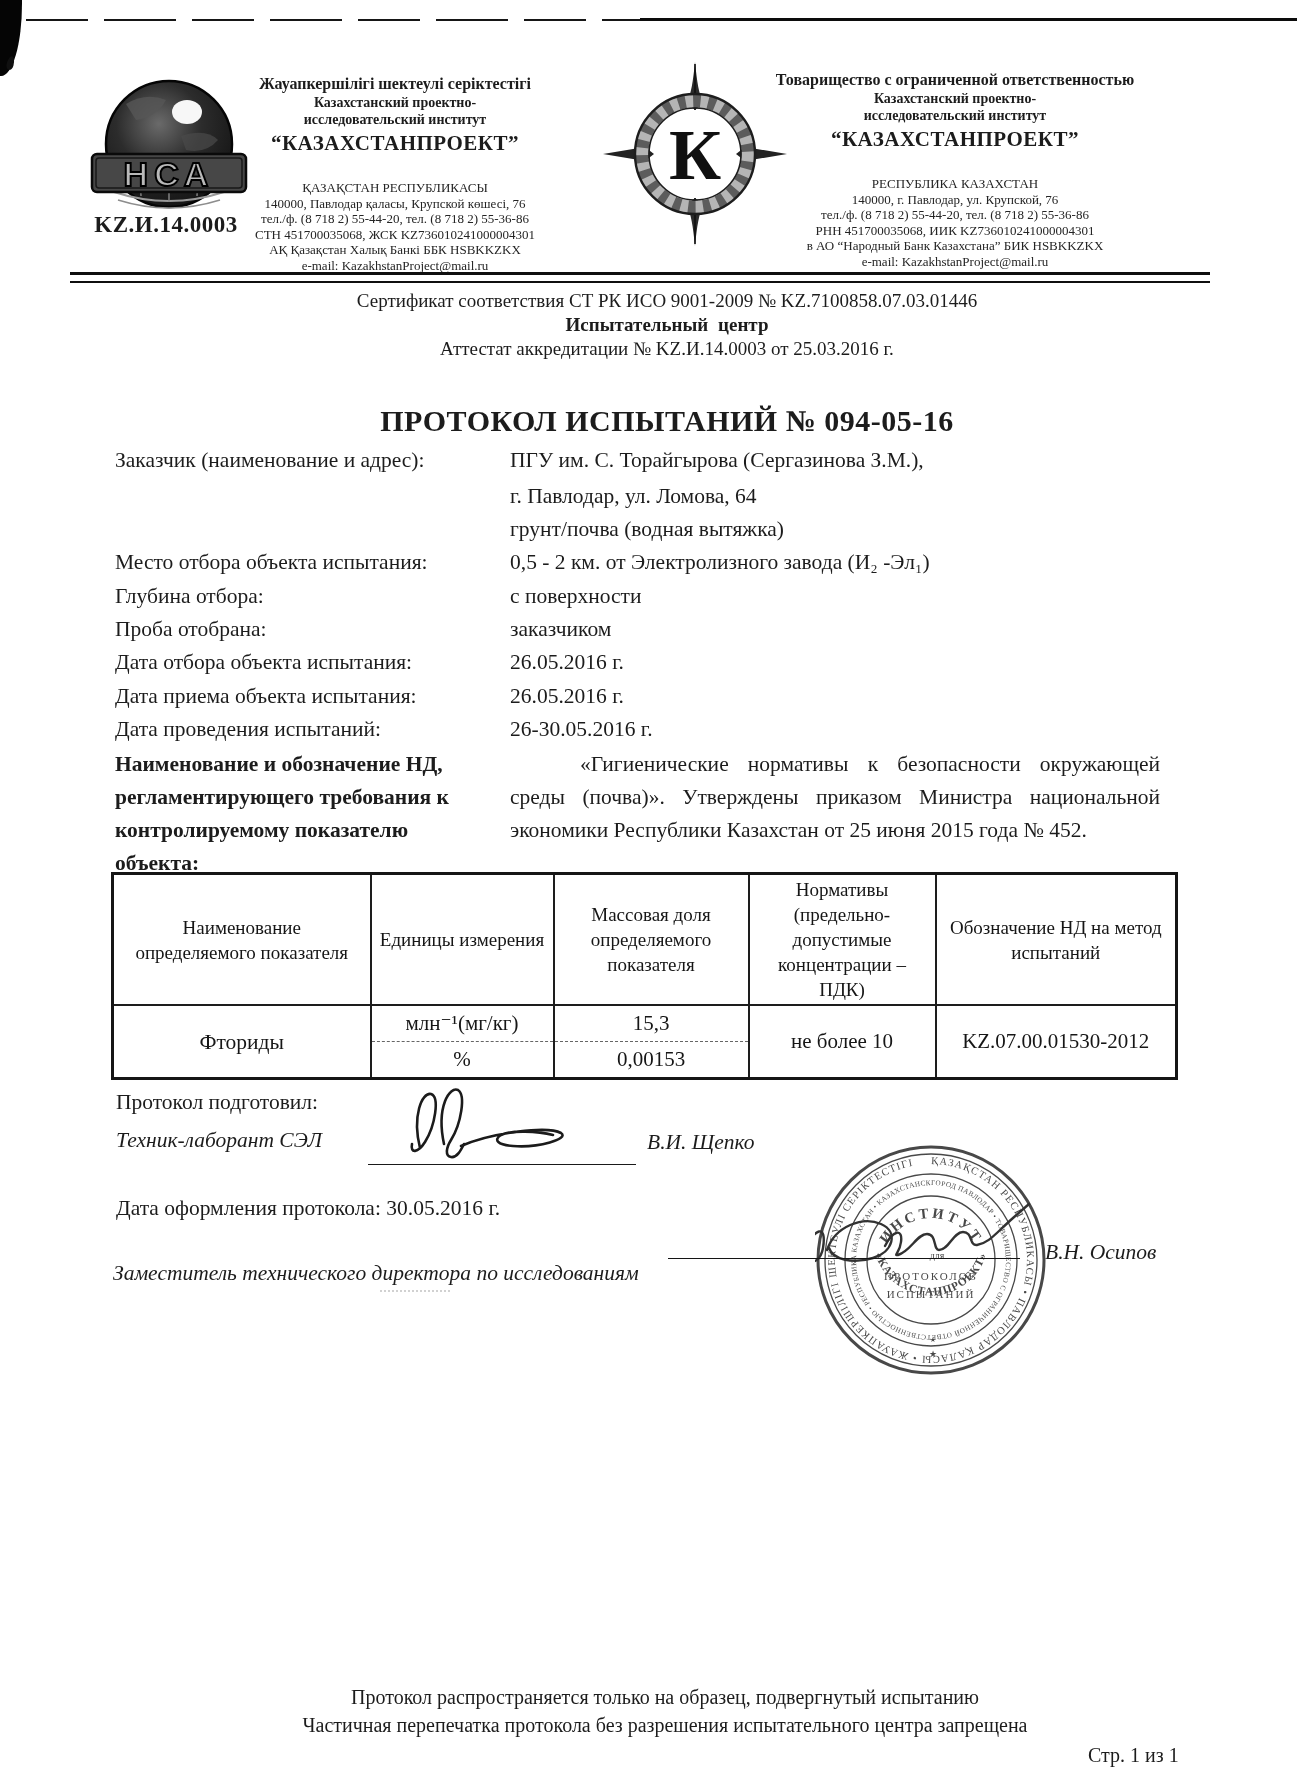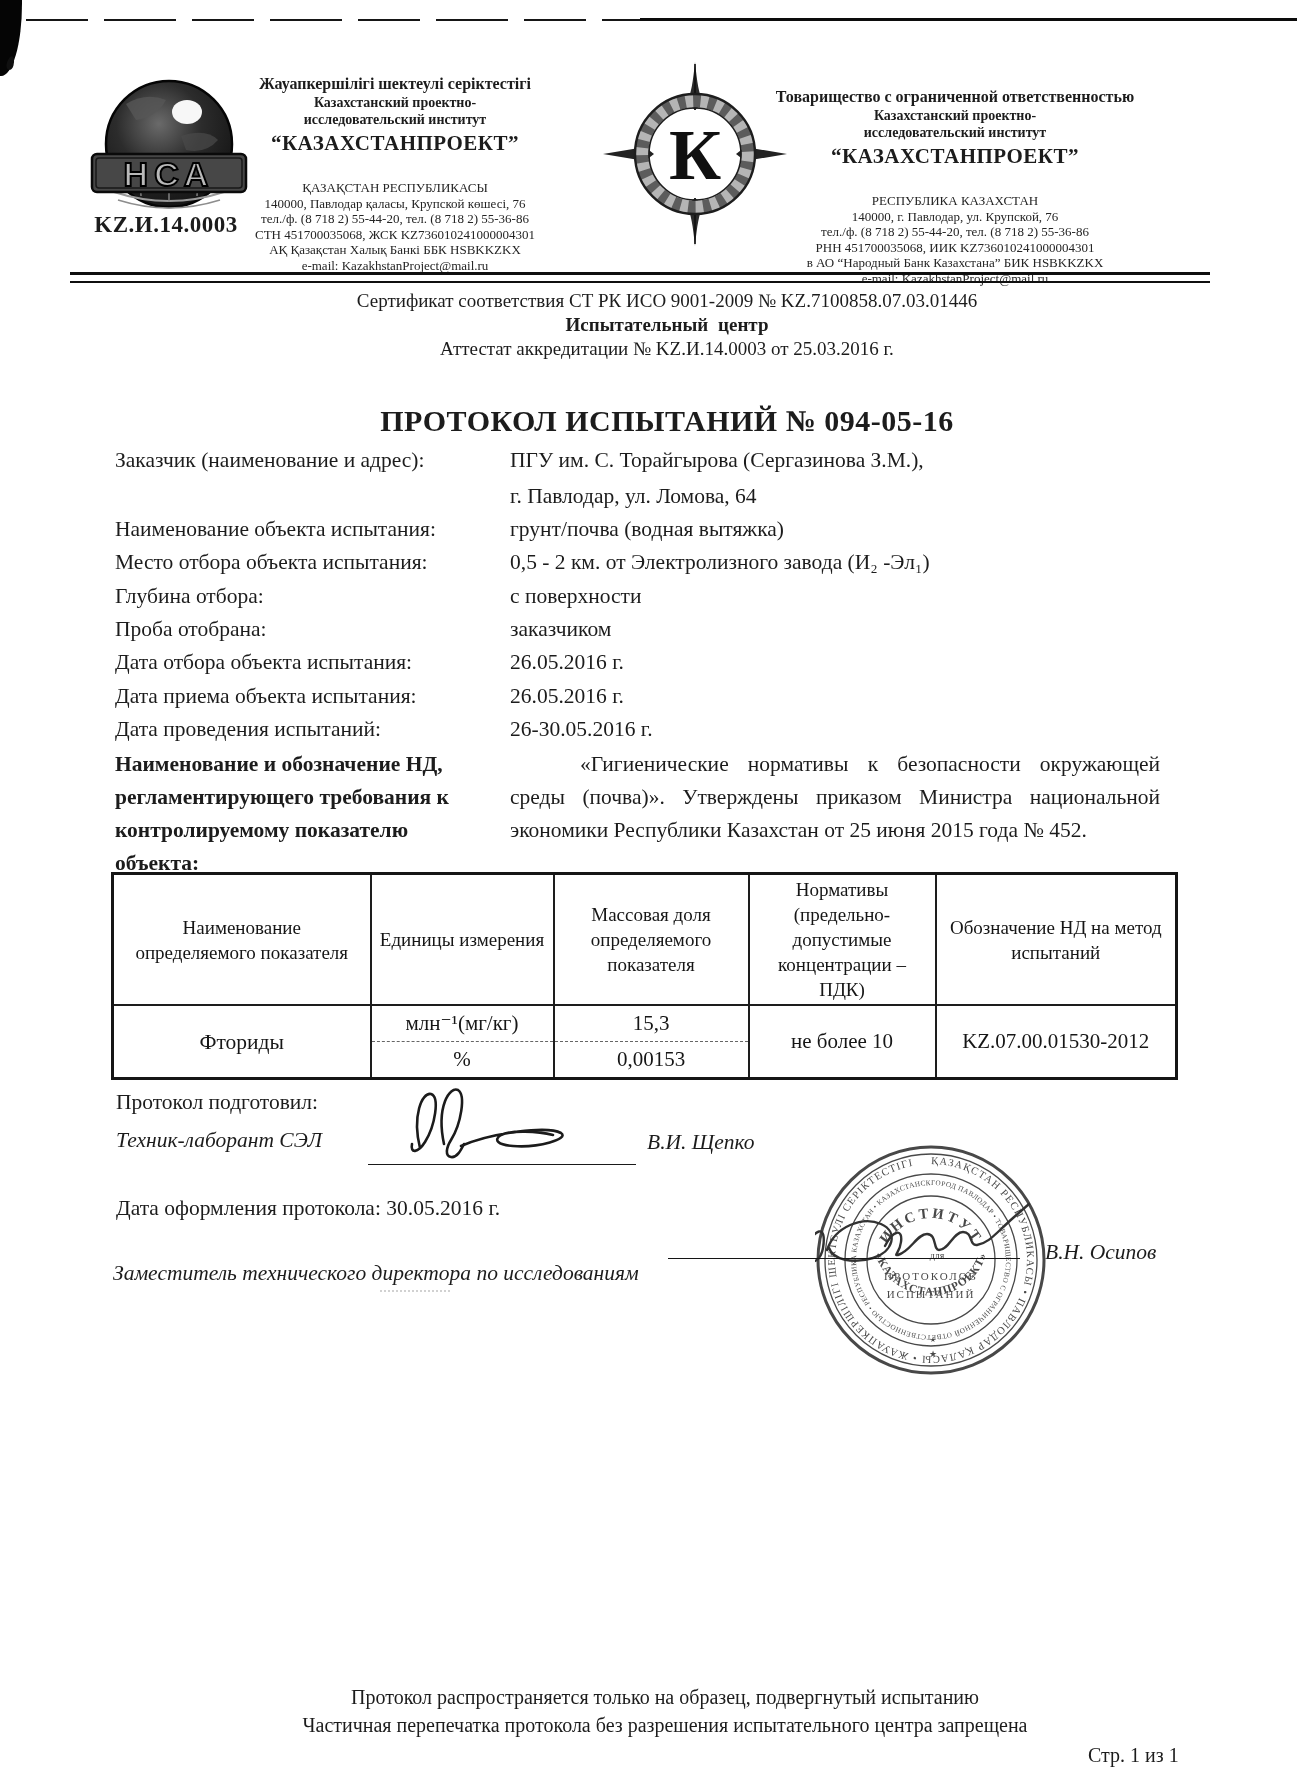--- a/index.html
+++ b/index.html
@@ -119,21 +119,21 @@
         <line x1="0" y1="90" x2="0" y2="44" stroke="#111" stroke-width="1.6"></line>
         <circle r="53" fill="none" stroke="#5c5c5c" stroke-width="13"></circle>
         <circle r="53" fill="none" stroke="#ffffff" stroke-width="13" stroke-dasharray="7.5 7.5" opacity=".55"></circle>
         <circle r="60" fill="none" stroke="#1d1d1d" stroke-width="2.4"></circle>
         <circle r="46" fill="none" stroke="#1d1d1d" stroke-width="1.6"></circle>
         <text x="0" y="25" text-anchor="middle" font-size="72" font-weight="bold" fill="#101010">К</text>
       </g>
     </svg>
   </div>
 
-  <div class="abs org-block" style="left:735px;top:87px;width:440px;">
+  <div class="abs org-block" style="left:735px;top:70px;width:440px;">
     <div class="org-l1">Товарищество с ограниченной ответственностью</div>
     <div class="org-l2">Казахстанский проектно-</div>
     <div class="org-l2">исследовательский институт</div>
     <div class="org-name">“КАЗАХСТАНПРОЕКТ”</div>
     <div class="org-details">
       <div>РЕСПУБЛИКА КАЗАХСТАН</div>
       <div>140000, г. Павлодар, ул. Крупской, 76</div>
       <div>тел./ф. (8 718 2) 55-44-20, тел. (8 718 2) 55-36-86</div>
       <div>РНН 451700035068, ИИК KZ736010241000004301</div>
       <div>в АО “Народный Банк Казахстана” БИК HSBKKZKX</div>
@@ -146,21 +146,20 @@
   <div class="abs cert-line" style="top:290px;">Сертификат соответствия СТ РК ИСО 9001-2009 № KZ.7100858.07.03.01446</div>
   <div class="abs cert-line b" style="top:314px;word-spacing:5px;">Испытательный центр</div>
   <div class="abs cert-line" style="top:338px;">Аттестат аккредитации № KZ.И.14.0003 от 25.03.2016 г.</div>
 
   <div class="abs doc-title">ПРОТОКОЛ ИСПЫТАНИЙ № 094-05-16</div>
 
   <div class="abs f-label" style="top:448px;">Заказчик (наименование и адрес):</div>
   <div class="abs f-value" style="top:448px;">ПГУ им. С. Торайгырова (Сергазинова З.М.),</div>
   <div class="abs f-value" style="top:484px;">г. Павлодар, ул. Ломова, 64</div>
 
-  <div class="abs f-label" style="top:517px;">Наименование объекта испытания:</div>
   <div class="abs f-value" style="top:517px;">грунт/почва (водная вытяжка)</div>
 
   <div class="abs f-label" style="top:550px;">Место отбора объекта испытания:</div>
   <div class="abs f-value" style="top:550px;">0,5 - 2 км. от Электролизного завода (И₂ -Эл₁)</div>
 
   <div class="abs f-label" style="top:584px;">Глубина отбора:</div>
   <div class="abs f-value" style="top:584px;">с поверхности</div>
 
   <div class="abs f-label" style="top:617px;">Проба отобрана:</div>
   <div class="abs f-value" style="top:617px;">заказчиком</div>

